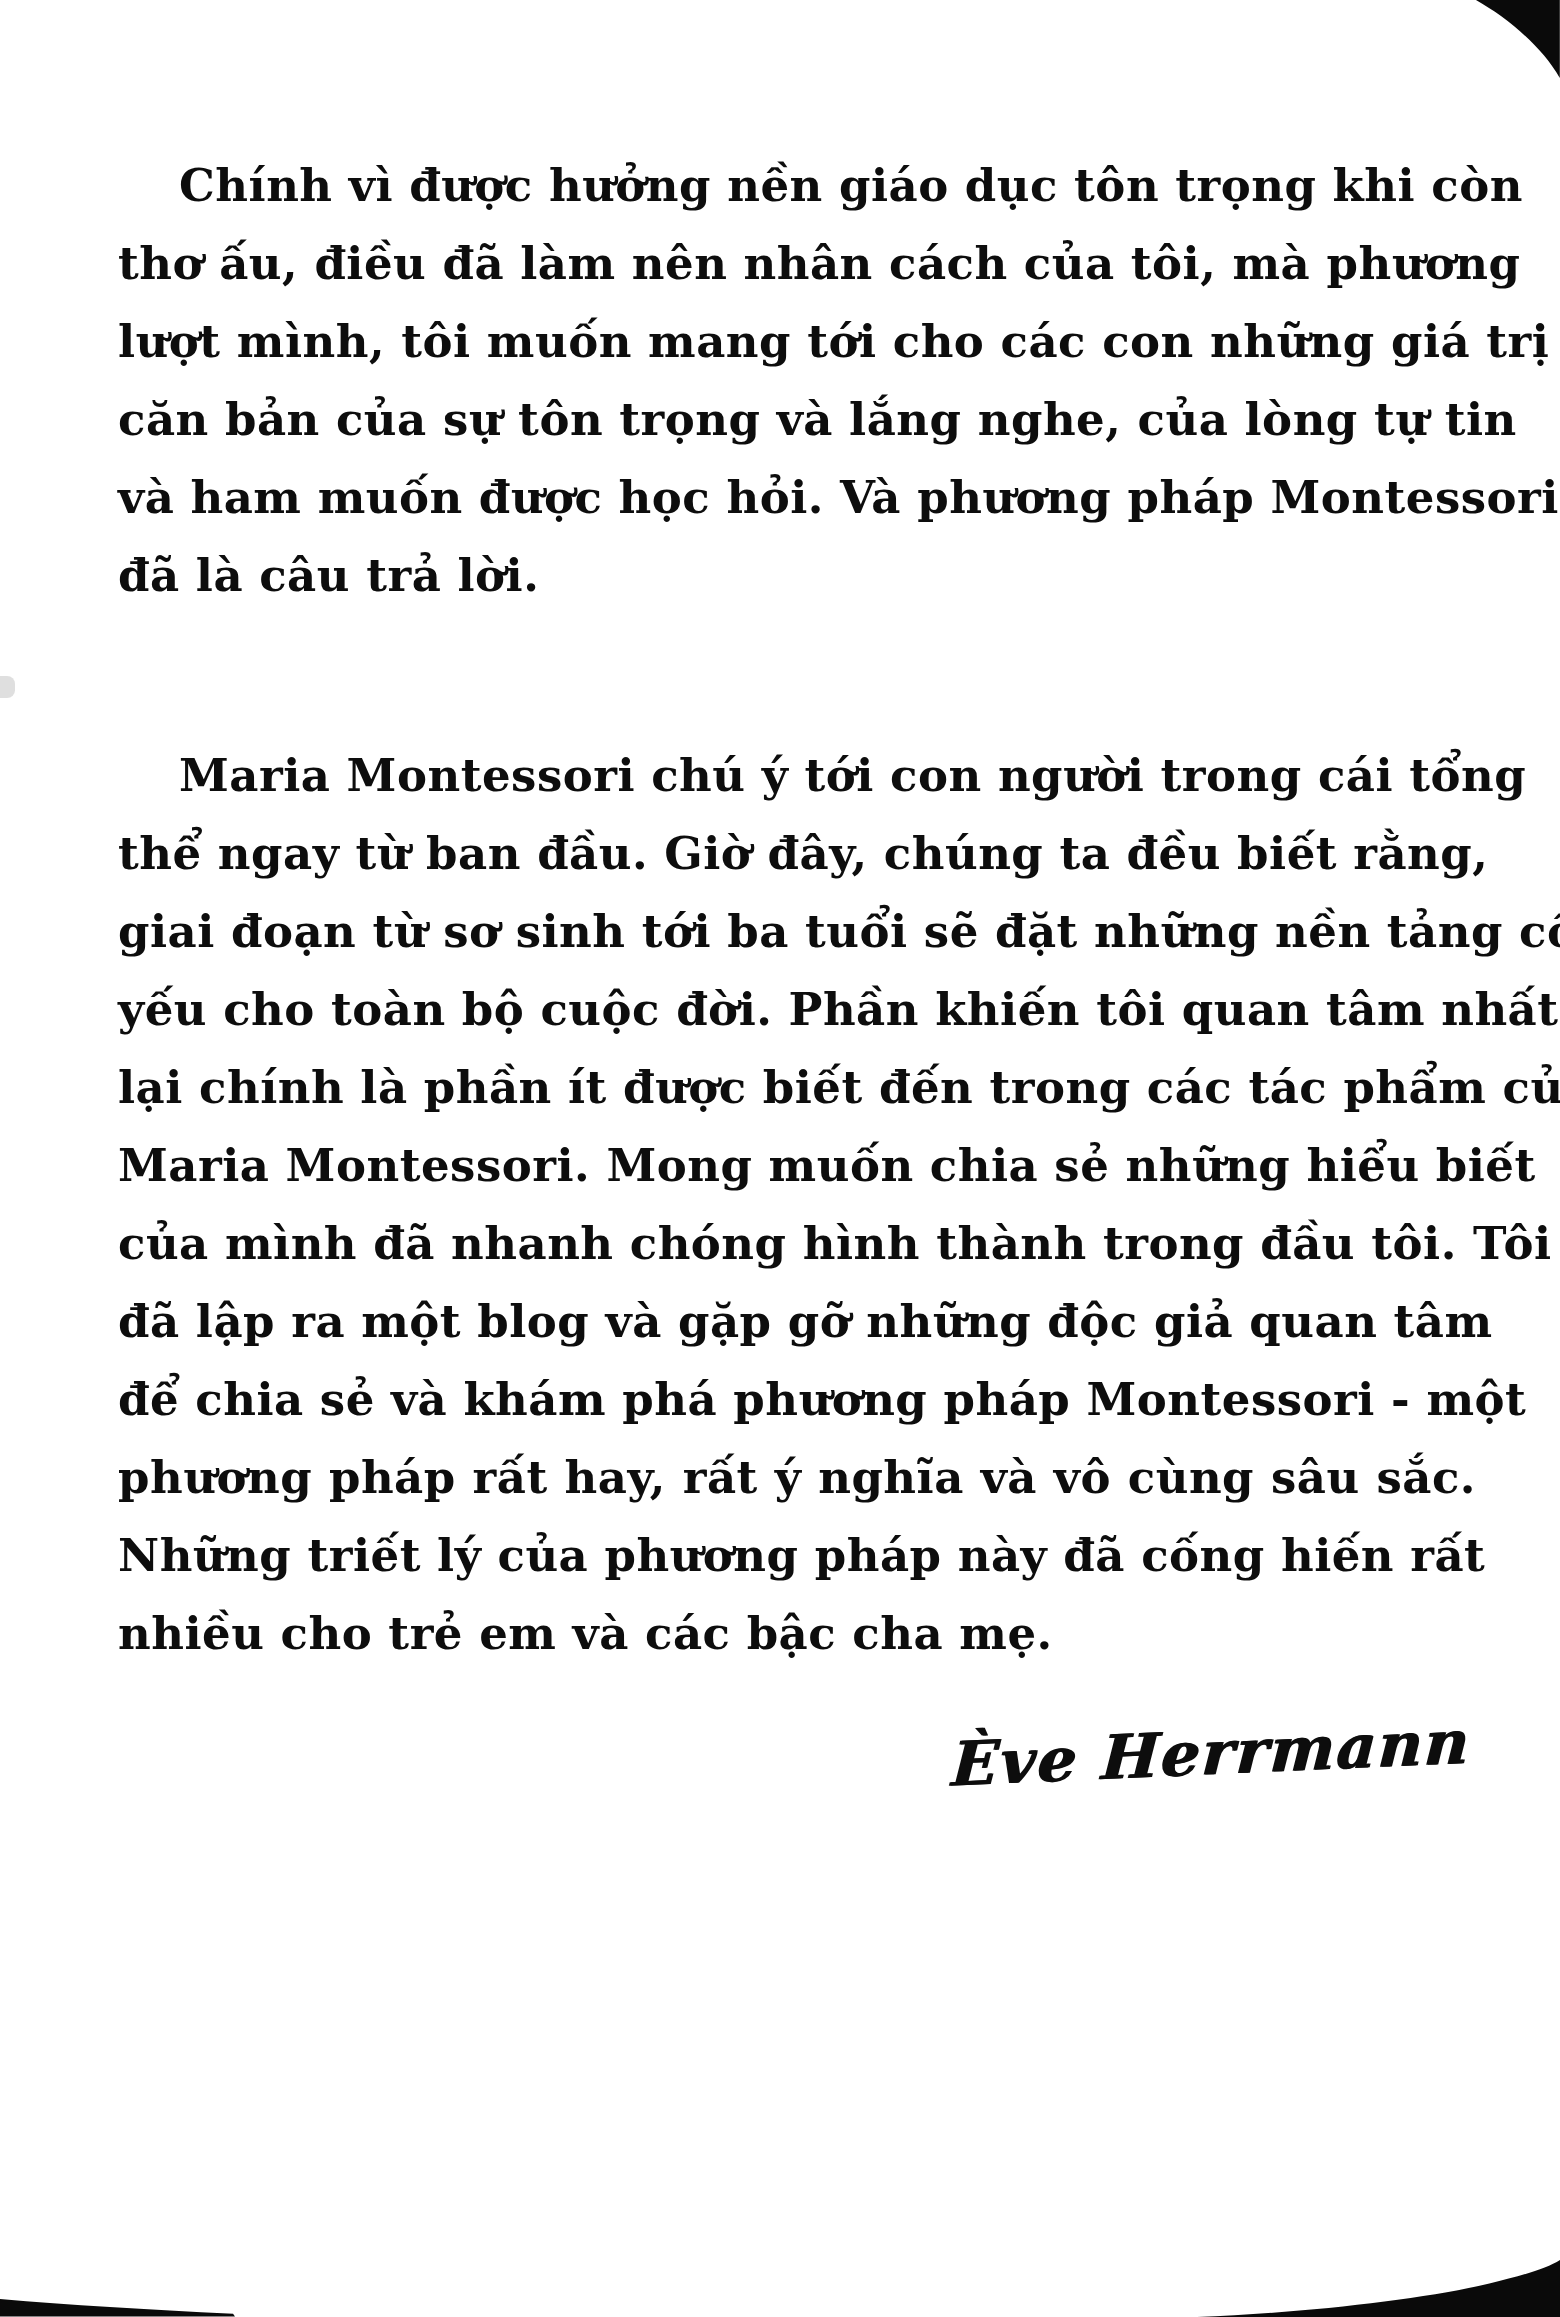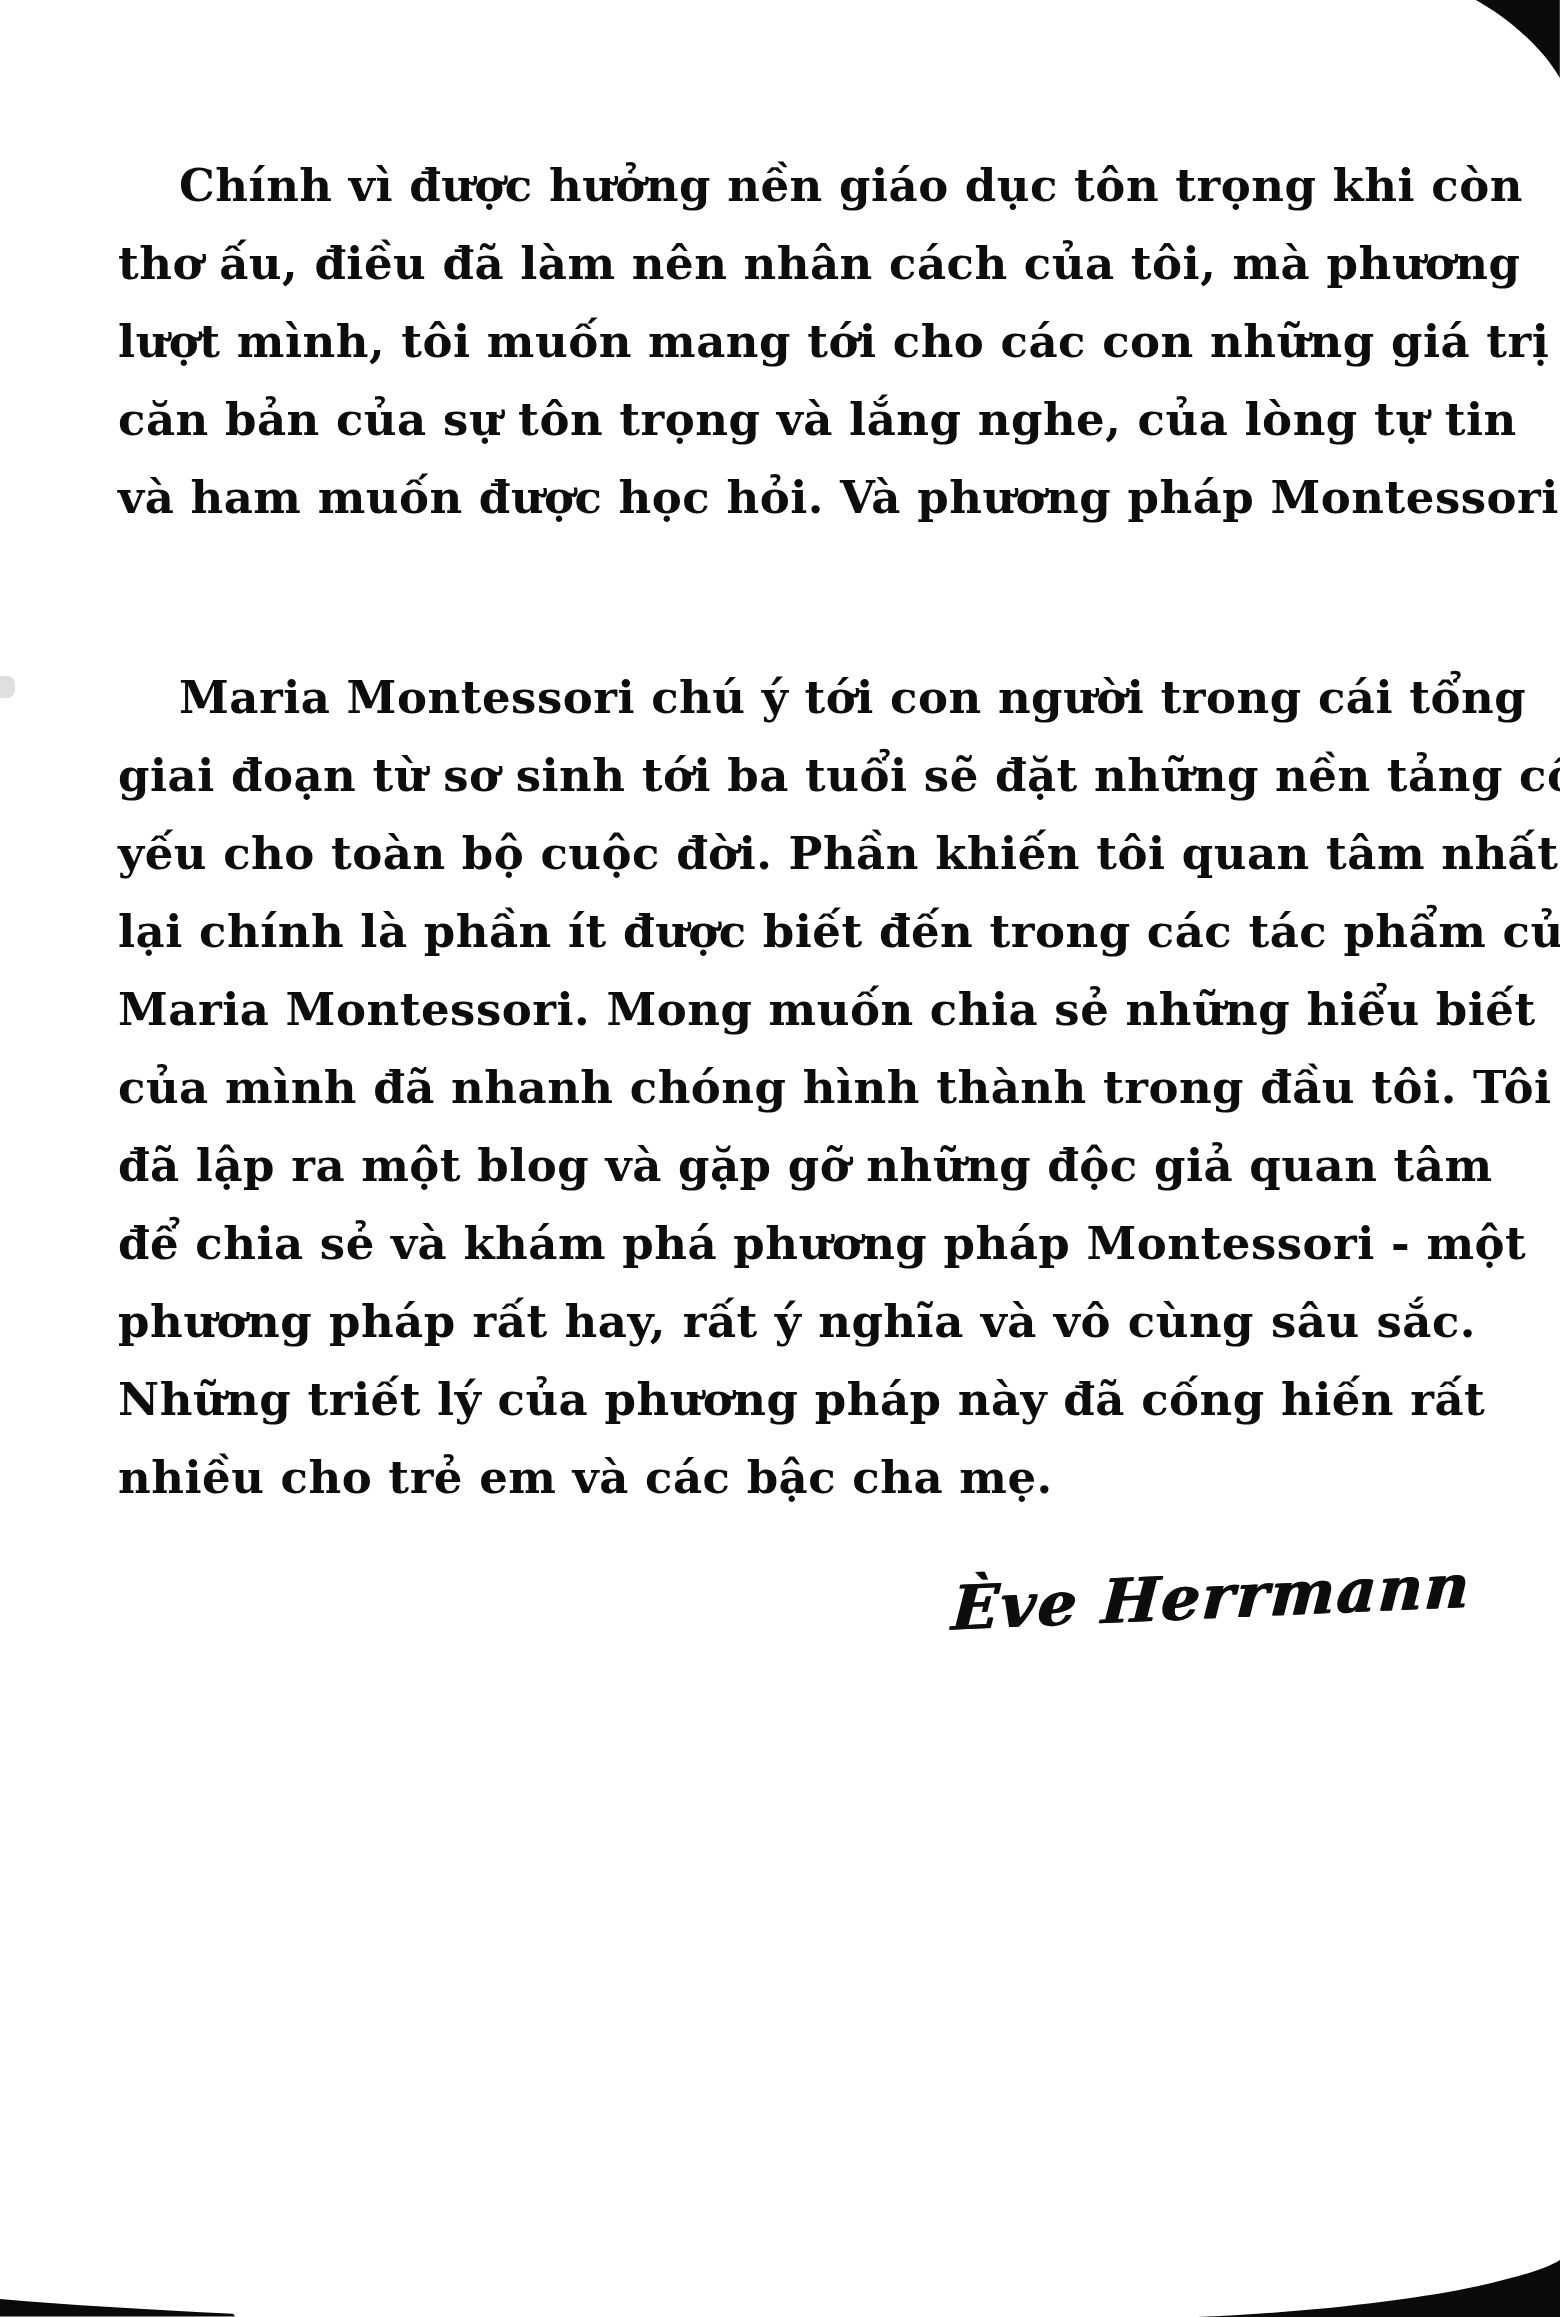--- a/index.html
+++ b/index.html
@@ -83,23 +83,25 @@
 
 <div class="page">
 
   <div class="text-block">
     <div class="paragraph">
         <div class="line first">Chính vì được hưởng nền giáo dục tôn trọng khi còn</div>
         <div class="line">thơ ấu, điều đã làm nên nhân cách của tôi, mà phương</div>
         <div class="line">lượt mình, tôi muốn mang tới cho các con những giá trị</div>
         <div class="line">căn bản của sự tôn trọng và lắng nghe, của lòng tự tin</div>
         <div class="line">và ham muốn được học hỏi. Và phương pháp Montessori</div>
+        <div class="line last">đã là câu trả lời.</div>
       </div>
     <div class="paragraph">
         <div class="line first">Maria Montessori chú ý tới con người trong cái tổng</div>
+        <div class="line">thể ngay từ ban đầu. Giờ đây, chúng ta đều biết rằng,</div>
         <div class="line">giai đoạn từ sơ sinh tới ba tuổi sẽ đặt những nền tảng cốt</div>
         <div class="line">yếu cho toàn bộ cuộc đời. Phần khiến tôi quan tâm nhất</div>
         <div class="line">lại chính là phần ít được biết đến trong các tác phẩm của</div>
         <div class="line">Maria Montessori. Mong muốn chia sẻ những hiểu biết</div>
         <div class="line">của mình đã nhanh chóng hình thành trong đầu tôi. Tôi</div>
         <div class="line">đã lập ra một blog và gặp gỡ những độc giả quan tâm</div>
         <div class="line">để chia sẻ và khám phá phương pháp Montessori - một</div>
         <div class="line">phương pháp rất hay, rất ý nghĩa và vô cùng sâu sắc.</div>
         <div class="line">Những triết lý của phương pháp này đã cống hiến rất</div>
         <div class="line last">nhiều cho trẻ em và các bậc cha mẹ.</div>

